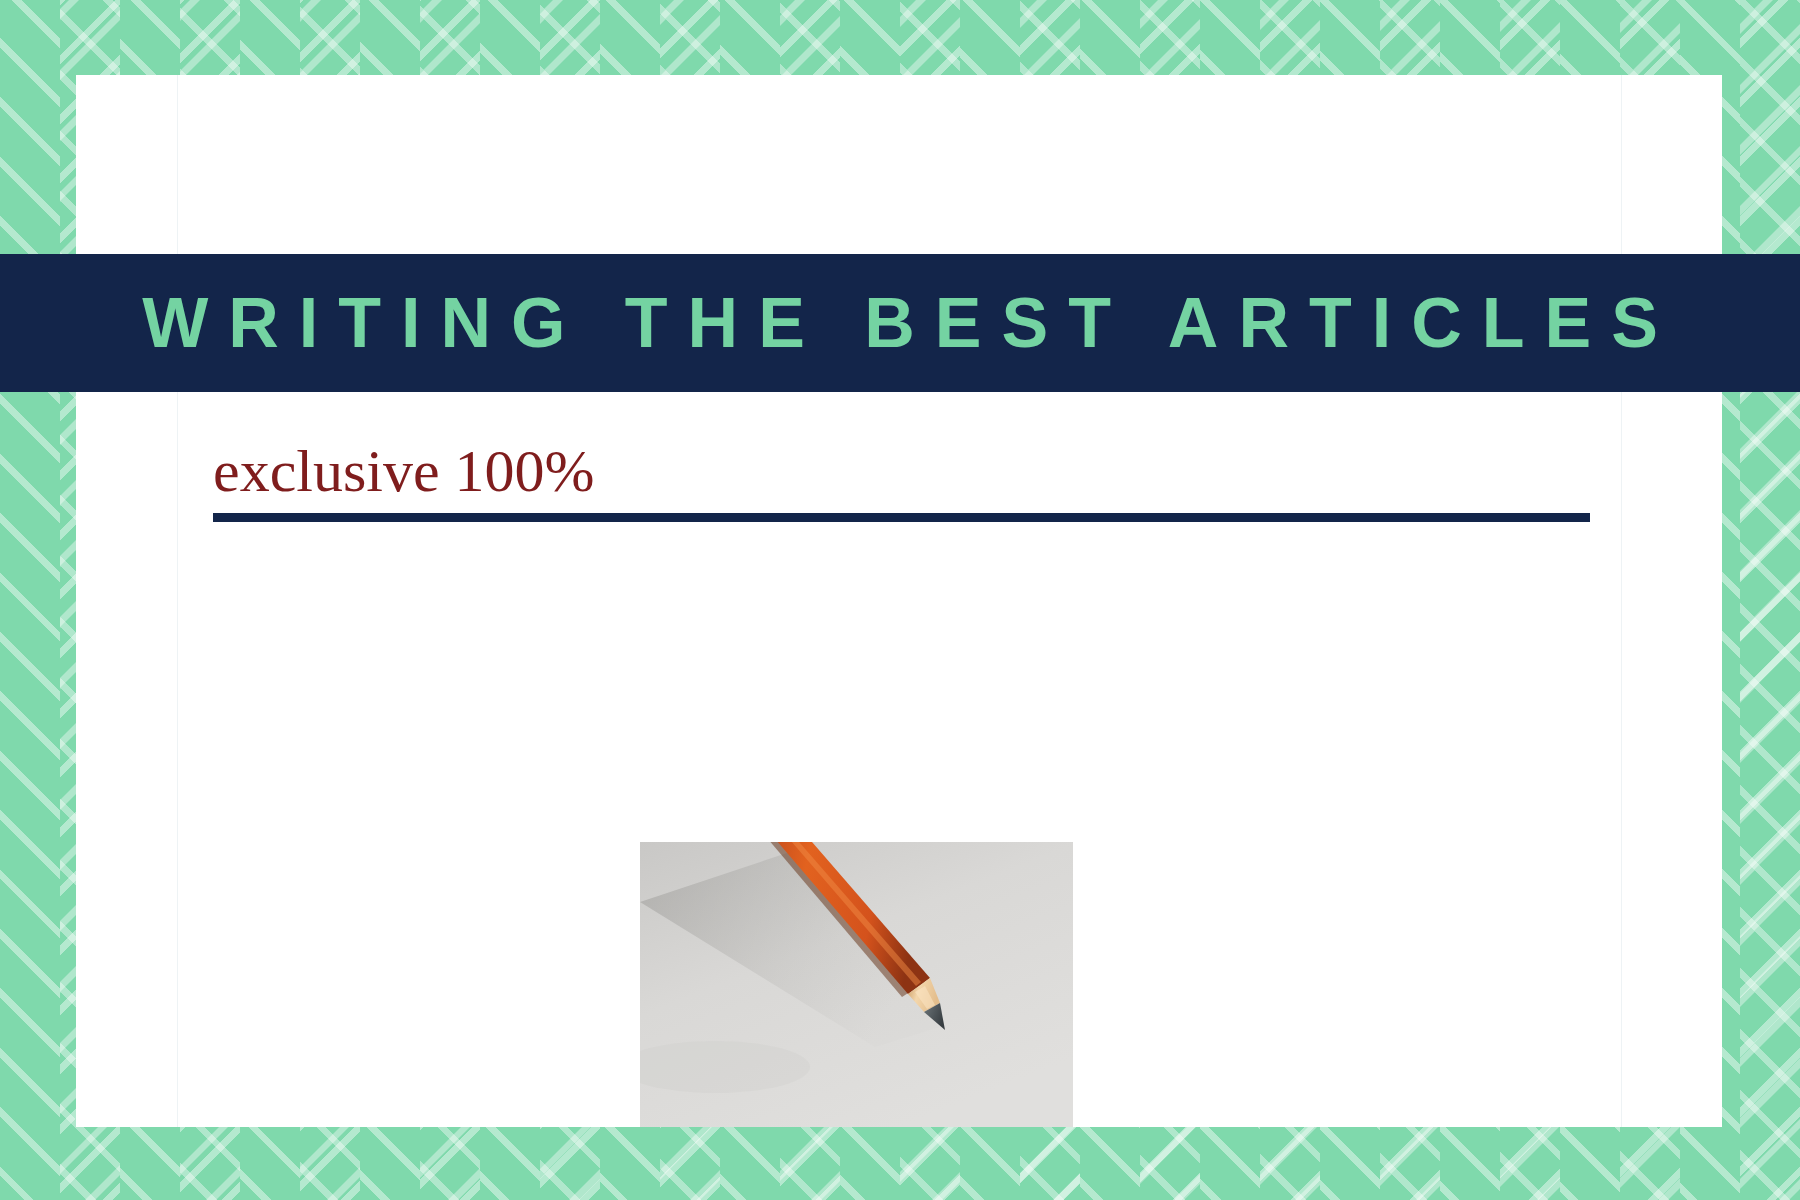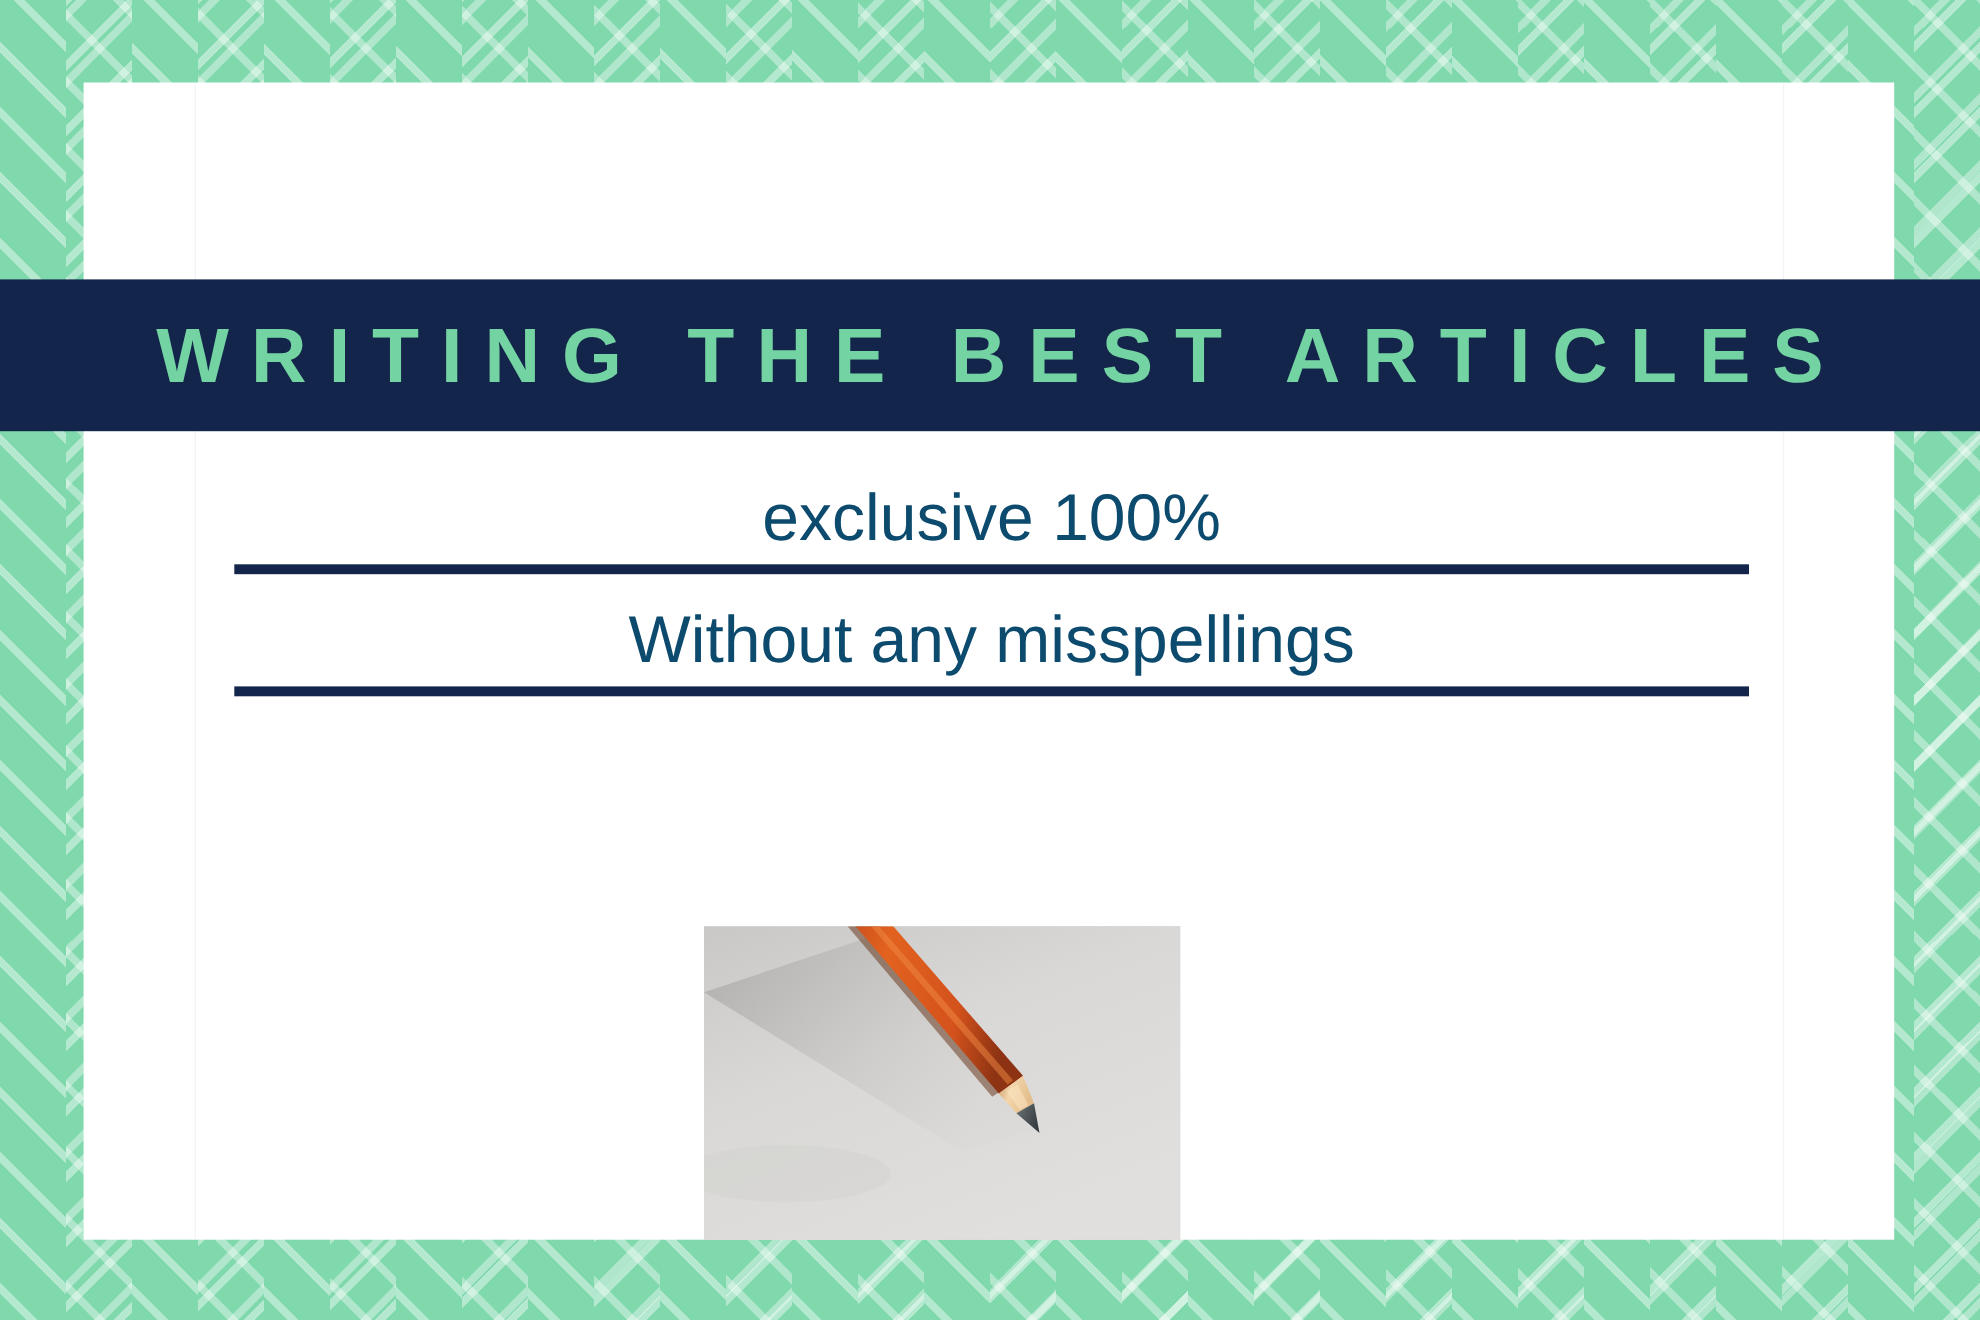--- a/index.html
+++ b/index.html
@@ -125,23 +125,22 @@
     position: absolute;
     left: 213px;
     top: 430px;
     width: 1377px;
   }
   .body-item {
     position: relative;
   }
   .body-text {
     display: block;
-    text-align: center;
-    color: #0c4a6e;
-    font-family: Liberation Sans, sans-serif;
+    color: #7f1d1d;
+    font-family: Liberation Serif, serif;
     font-size: 60px;
     font-weight: normal;
     line-height: 1.38;
     white-space: nowrap;
   }
   .body-rule {
     display: block;
     width: 100%;
     height: 9px;
     background: #13254a;
@@ -181,24 +180,20 @@
 
   <div class="body-list">
 
     <div class="body-item">
       <span class="body-text">exclusive 100%</span>
       <span class="body-rule"></span>
     </div>
 
     <div class="item-gap"></div>
 
-    <div class="body-item">
-      <span class="body-text">Without any misspellings</span>
-      <span class="body-rule"></span>
-    </div>
 
     <div class="item-gap"></div>
 
 
   </div>
 
   <div class="photo">
     <svg viewBox="0 0 433 285" preserveAspectRatio="xMidYMid slice">
       <defs>
         <linearGradient id="paperGrad" x1="0" y1="0" x2="0.6" y2="1">

